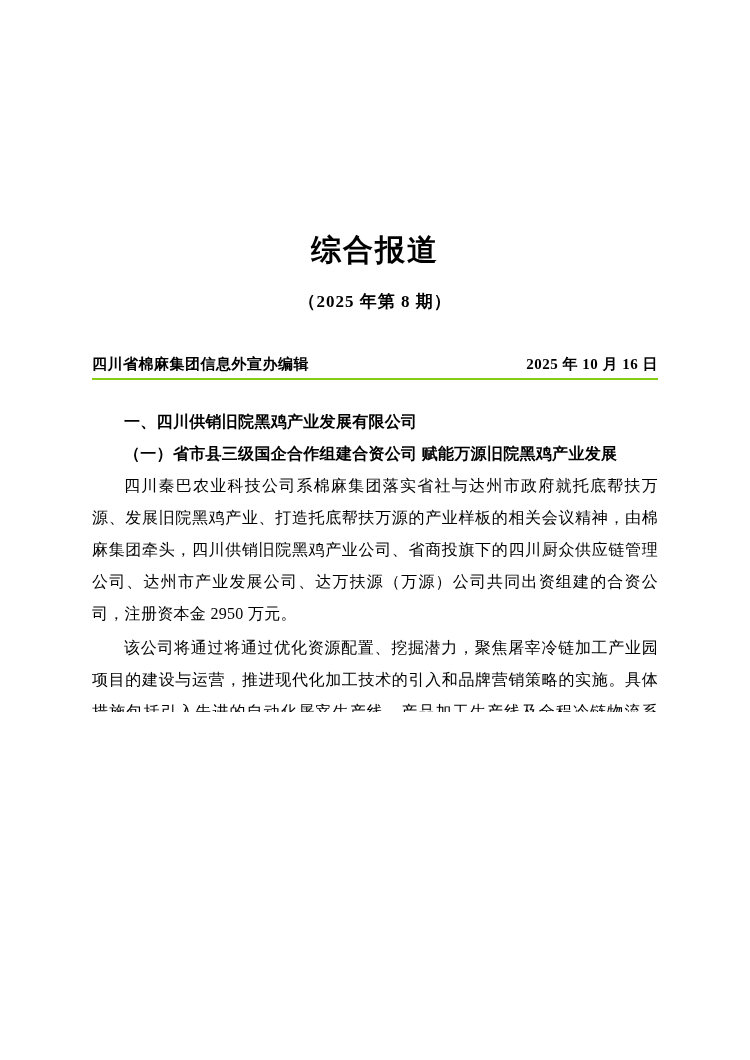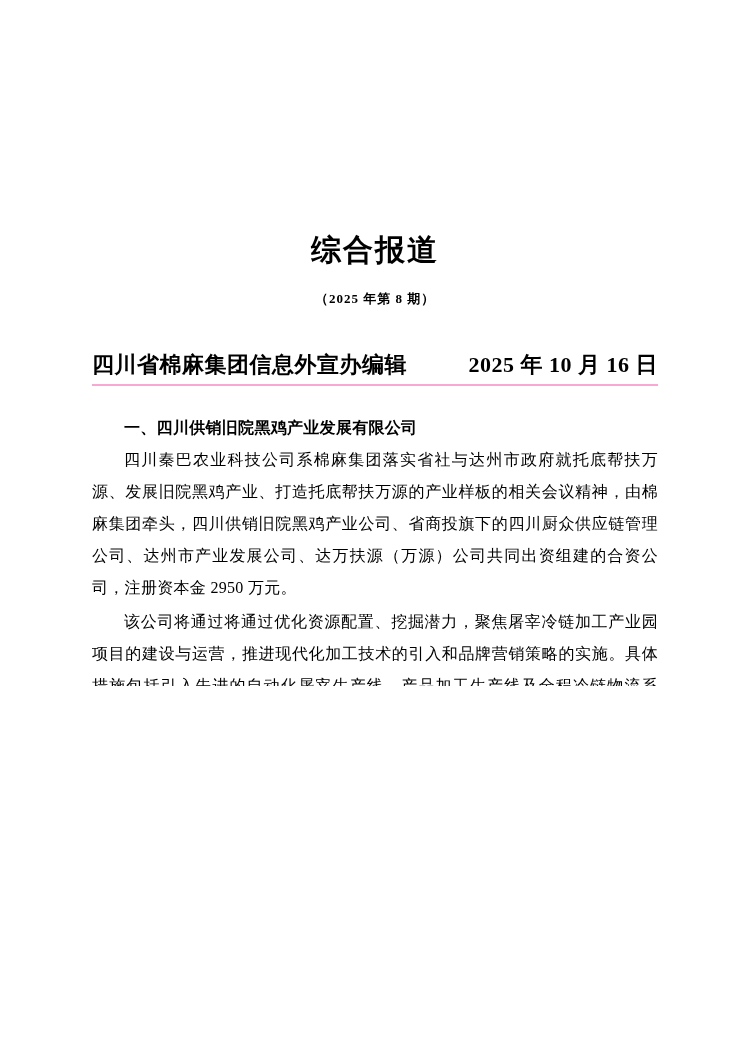--- a/index.html
+++ b/index.html
@@ -27,34 +27,34 @@
     font-size: 30px;
     font-weight: bold;
     letter-spacing: 2px;
     margin: 0;
     padding-top: 232px;
     line-height: 1.2;
     font-family: "Liberation Serif", "DejaVu Serif", serif;
   }
   .doc-issue {
     text-align: center;
-    font-size: 13px;
+    font-size: 17px;
     font-weight: bold;
     margin: 0;
     padding-top: 22px;
     letter-spacing: 1px;
   }
   .meta-row {
     display: flex;
     justify-content: space-between;
     align-items: flex-end;
     margin-top: 42px;
     padding-bottom: 4px;
-    border-bottom: 2px solid #f9a8d4;
-    font-size: 22px;
+    border-bottom: 2px solid #84cc16;
+    font-size: 15px;
     font-weight: bold;
     letter-spacing: 0.5px;
   }
   .meta-left { white-space: nowrap; }
   .meta-right { white-space: nowrap; }
 
   .body-block {
     margin-top: 26px;
   }
   p.para {
@@ -92,17 +92,18 @@
 
   <div class="doc-issue">（2025 年第 8 期）</div>
 
   <div class="meta-row">
     <span class="meta-left">四川省棉麻集团信息外宣办编辑</span>
     <span class="meta-right">2025 年 10 月 16 日</span>
   </div>
 
   <div class="body-block">
     <p class="para heading1">一、四川供销旧院黑鸡产业发展有限公司</p>
+    <p class="para heading2">（一）省市县三级国企合作组建合资公司 赋能万源旧院黑鸡产业发展</p>
     <p class="para indent">四川秦巴农业科技公司系棉麻集团落实省社与达州市政府就托底帮扶万源、发展旧院黑鸡产业、打造托底帮扶万源的产业样板的相关会议精神，由棉麻集团牵头，四川供销旧院黑鸡产业公司、省商投旗下的四川厨众供应链管理公司、达州市产业发展公司、达万扶源（万源）公司共同出资组建的合资公司，注册资本金 2950 万元。</p>
     <p class="para indent clip-last">该公司将通过将通过优化资源配置、挖掘潜力，聚焦屠宰冷链加工产业园项目的建设与运营，推进现代化加工技术的引入和品牌营销策略的实施。具体措施包括引入先进的自动化屠宰生产线、产品加工生产线及全程冷链物流系统，显著提高旧院黑鸡产</p>
   </div>
 
 </div>
 
 </body></html>

